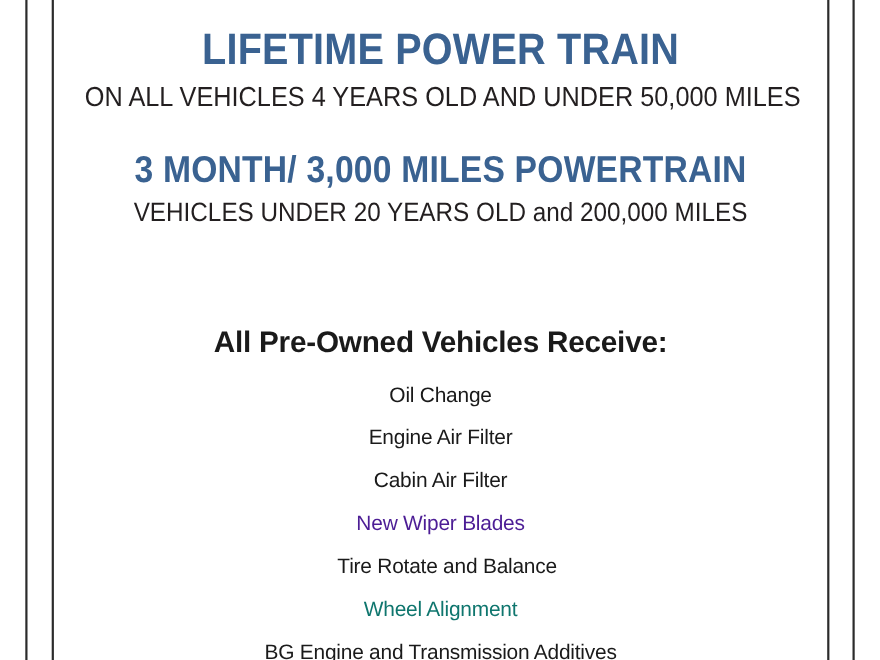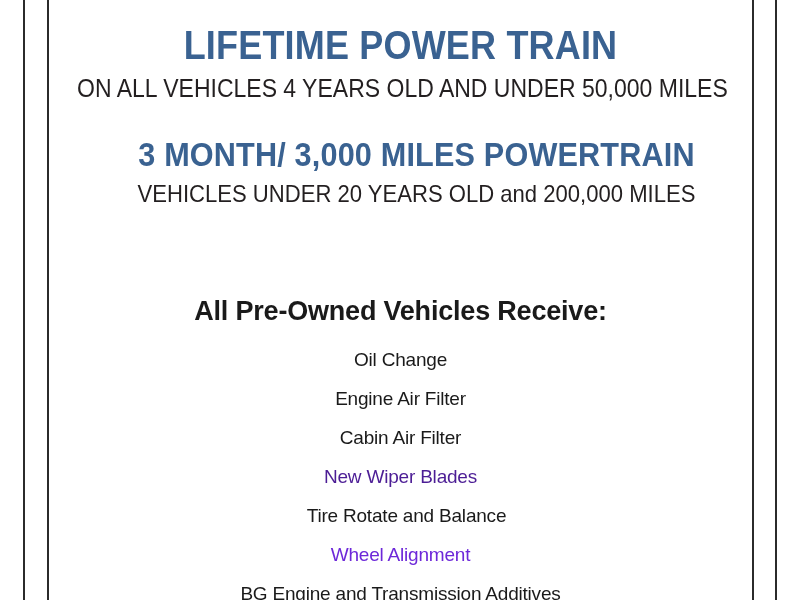--- a/index.html
+++ b/index.html
@@ -64,21 +64,21 @@
     line-height: 1.0;
     white-space: nowrap;
     transform: scaleX(0.92);
     transform-origin: center center;
   }
 
   #block-lifetime { position: absolute; left: 0; top: 25px; width: 703px; }
   #headline-lifetime { font-size: 40px; }
   #subline-lifetime  { font-size: 25px; margin-top: 11px; }
 
-  #block-threemonth { position: absolute; left: 0; top: 137px; width: 703px; padding-left: 16px; }
+  #block-threemonth { position: absolute; left: 0; top: 137px; width: 703px; }
   #headline-threemonth { font-size: 34px; }
   #subline-threemonth  { font-size: 24px; margin-top: 11px; }
 
   
   #block-services {
     position: absolute;
     left: 0;
     top: 298px;
     width: 703px;
   }
@@ -130,19 +130,19 @@
     </div>
 
     <div id="block-services">
       <div id="services-heading" style="color: rgb(26, 26, 26);">All Pre-Owned Vehicles Receive:</div>
       <ul id="services-list">
           <li style="color: rgb(26, 26, 26);">Oil Change</li>
           <li style="color: rgb(26, 26, 26);">Engine Air Filter</li>
           <li style="color: rgb(26, 26, 26);">Cabin Air Filter</li>
           <li style="color: #4c1d95;">New Wiper Blades</li>
           <li style="color: rgb(26, 26, 26); padding-left: 12px;">Tire Rotate and Balance</li>
-          <li style="color: #6d28d9;">Wheel Alignment</li>
+          <li style="color: #0f766e;">Wheel Alignment</li>
           <li style="color: rgb(26, 26, 26);">BG Engine and Transmission Additives</li>
         </ul>
     </div>
 
   </div>
 </div>
 
 </body></html>

